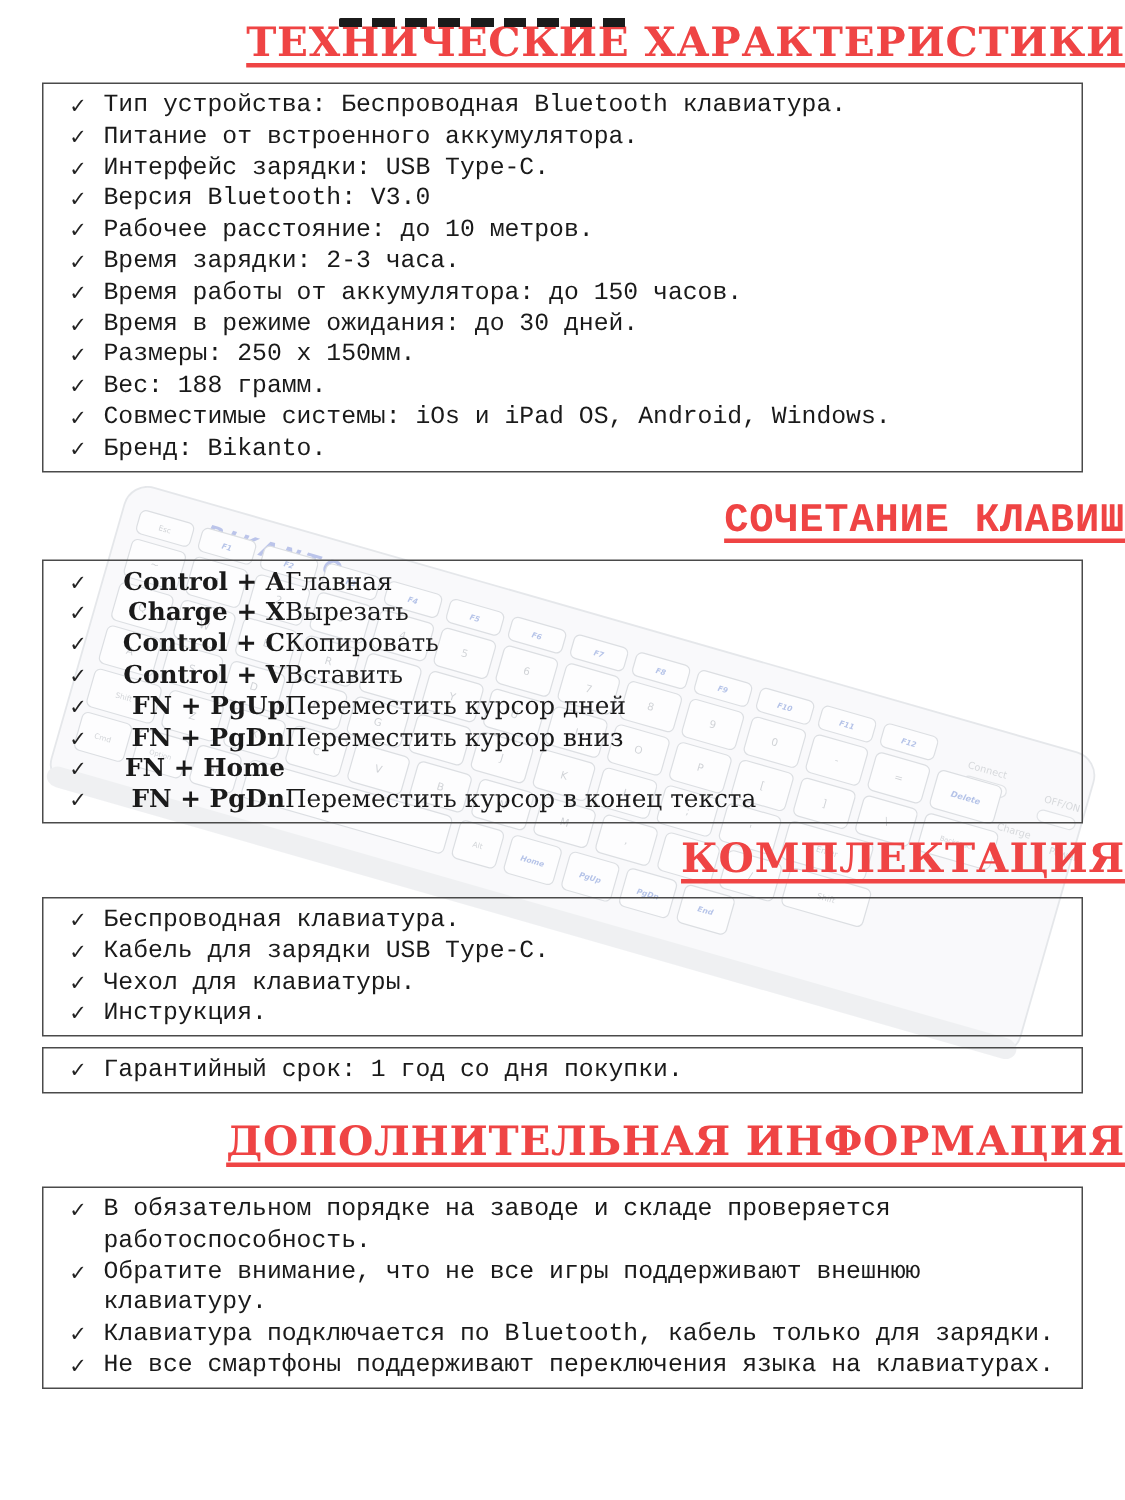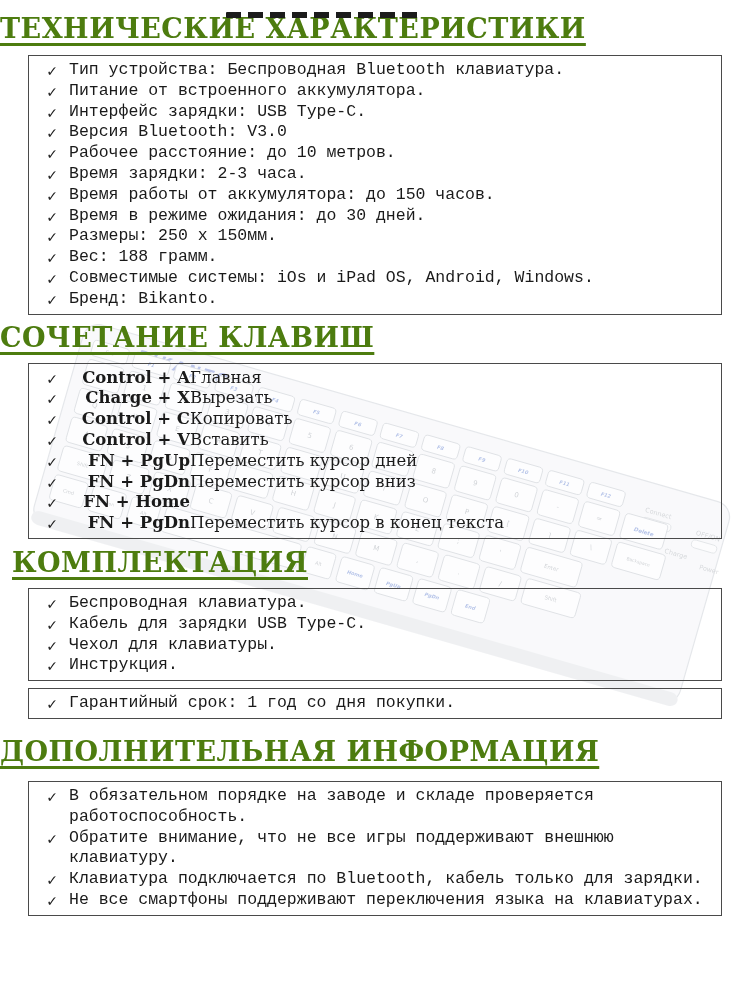--- a/index.html
+++ b/index.html
@@ -19,27 +19,27 @@
 
   
   .watermark{
     position:absolute;left:0;top:312px;width:750px;height:410px;
     opacity:0.34;z-index:0;pointer-events:none;
   }
 
   .content{position:relative;z-index:1;}
 
   h2.heading{
-    margin:0;text-align:left;font-weight:bold;
+    margin:0;text-align:right;font-weight:bold;
     font-size:27px;line-height:34px;letter-spacing:0.5px;
     text-decoration:underline;text-decoration-thickness:2.5px;text-underline-offset:5px;
-    font-family:"DejaVu Serif", serif;color:#4d7c0f;
+    font-family:"DejaVu Serif", serif;color:#ef4444;
   }
   .s1 h2{margin-top:12px;}
-  .s2 h2{margin-top:6px;}
+  .s2 h2{margin-top:16px;font-family:Liberation Mono, monospace;}
   .s3 h2{margin-top:7px;padding-left:12px;}
   .s4 h2{margin-top:12px;}
   .s5 h2{margin-top:16px;}
 
   .box{
     margin:0 28px;border:1.5px solid #4a4a4a;
     padding:4px 10px 4px 6px;background:transparent;
   }
   .s1 .box{margin-top:9px;}
   .s2 .box{margin-top:8px;}

